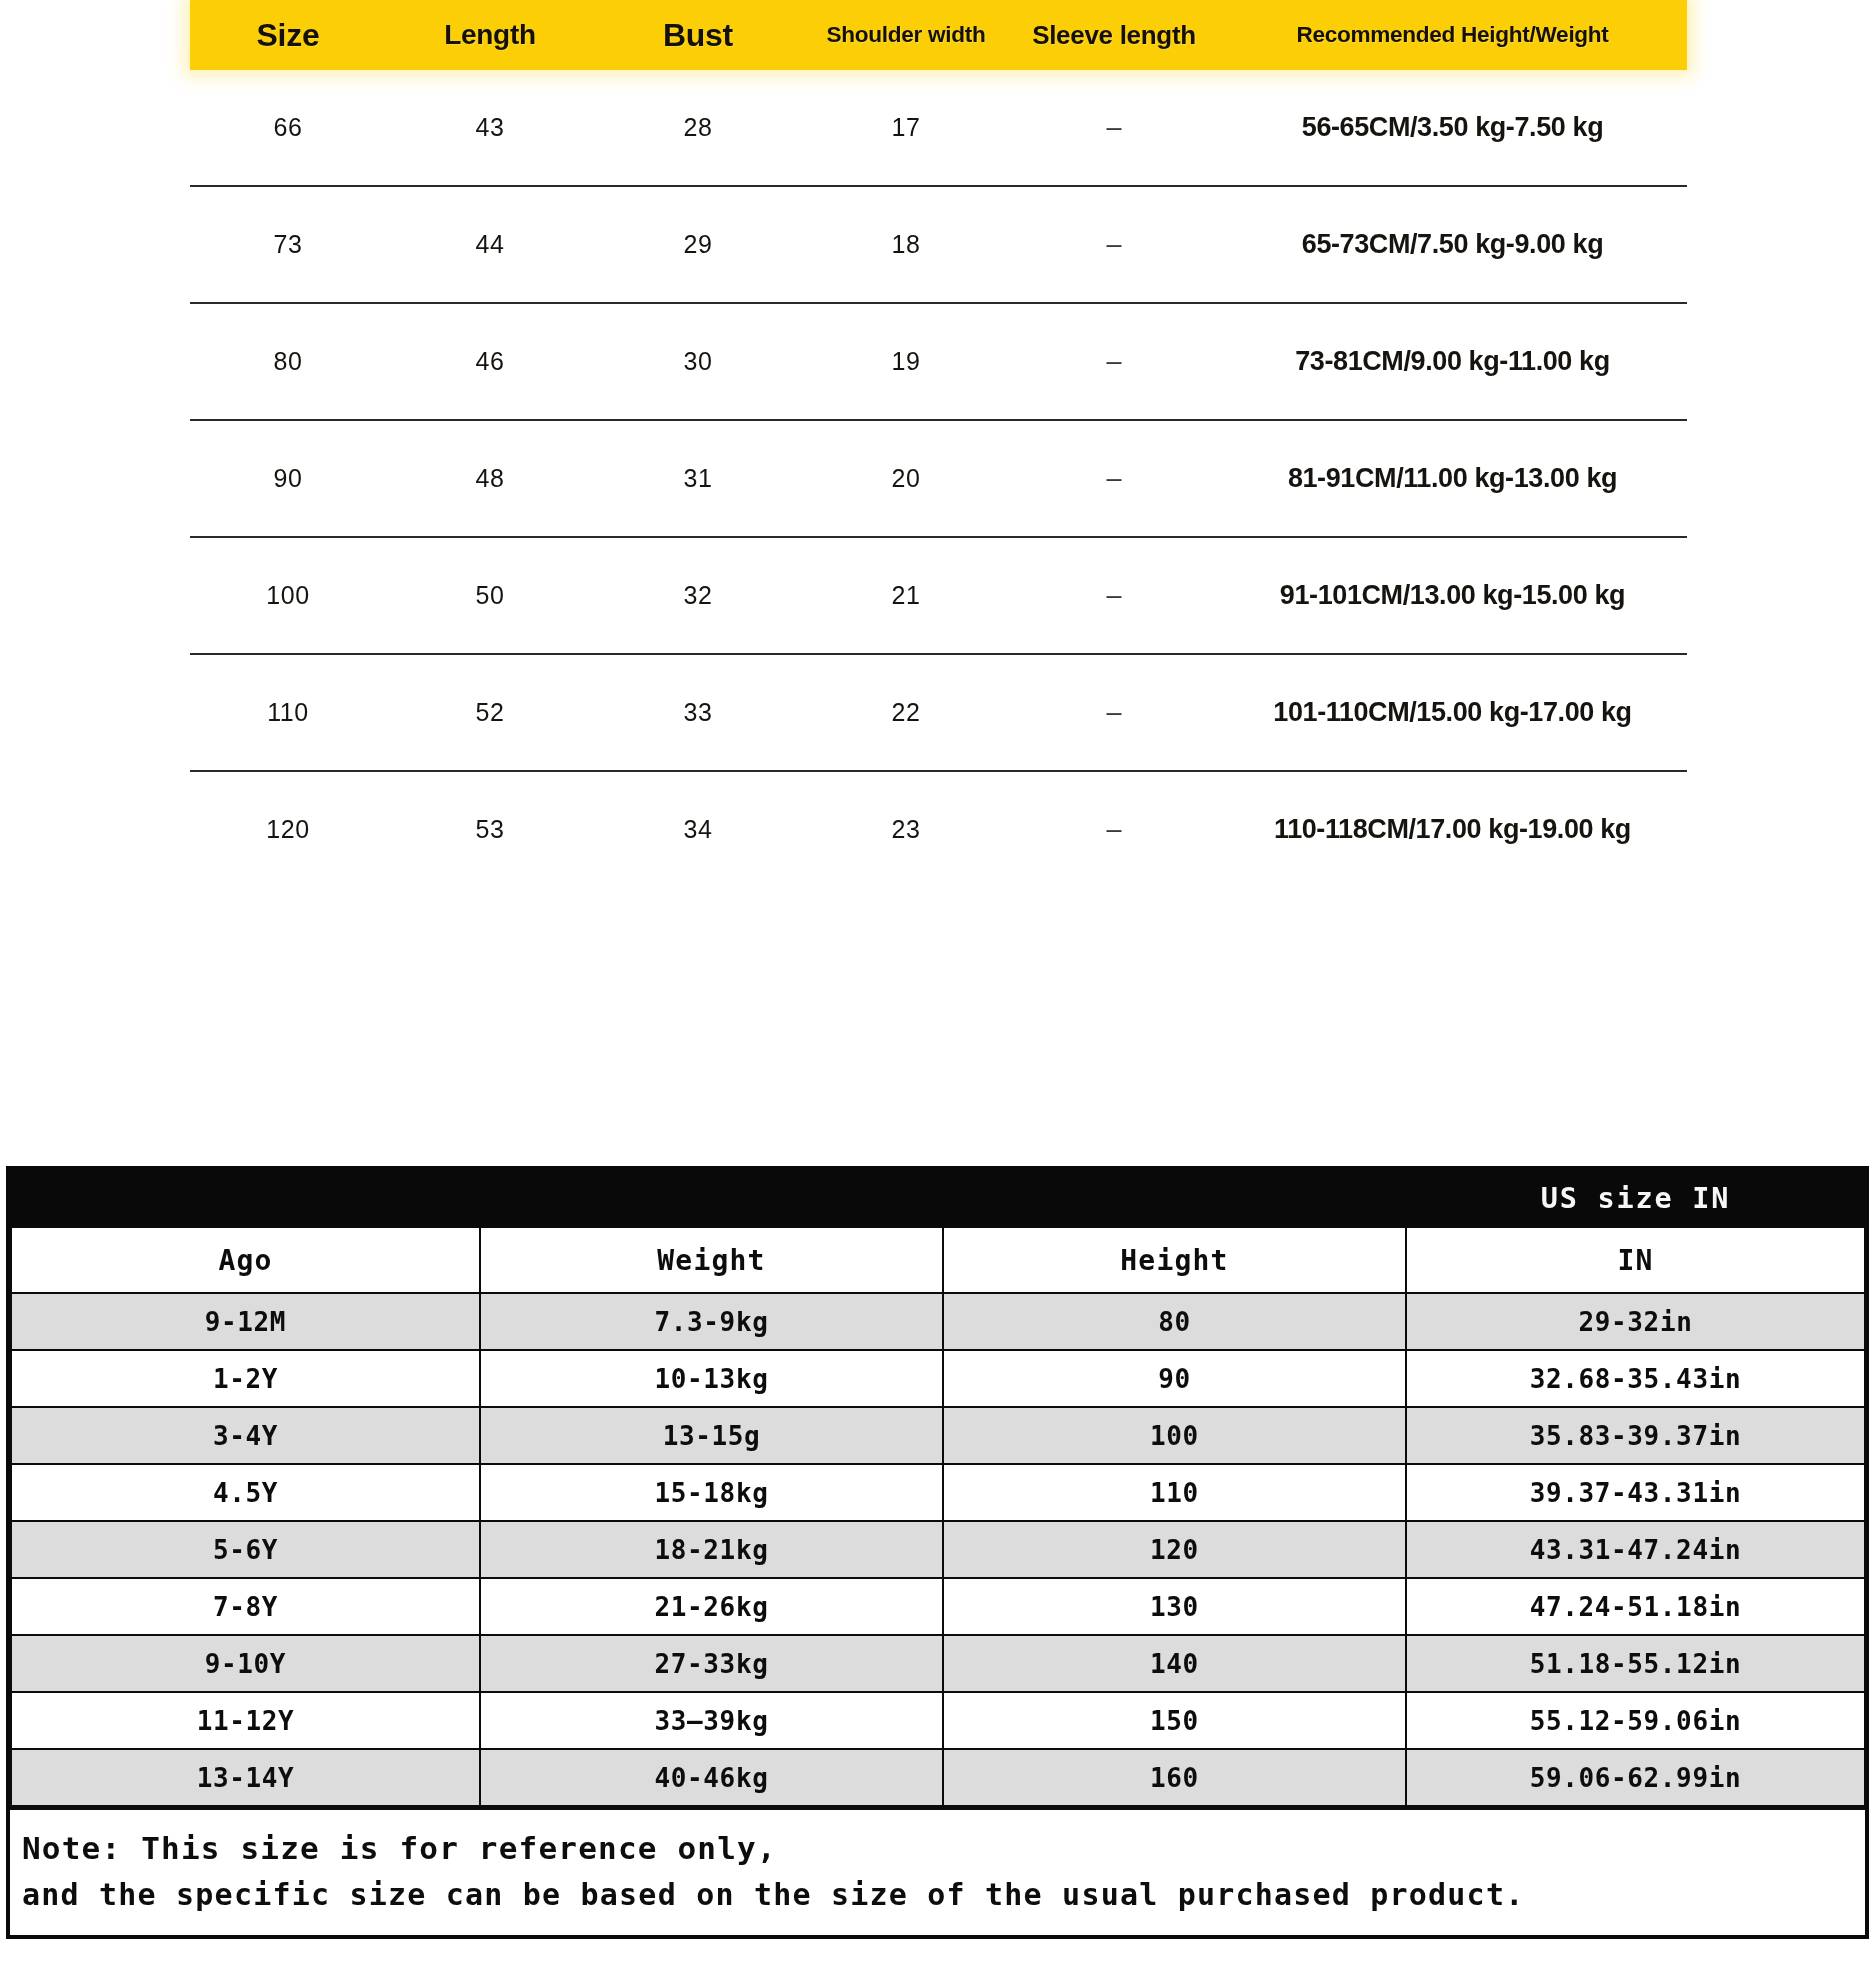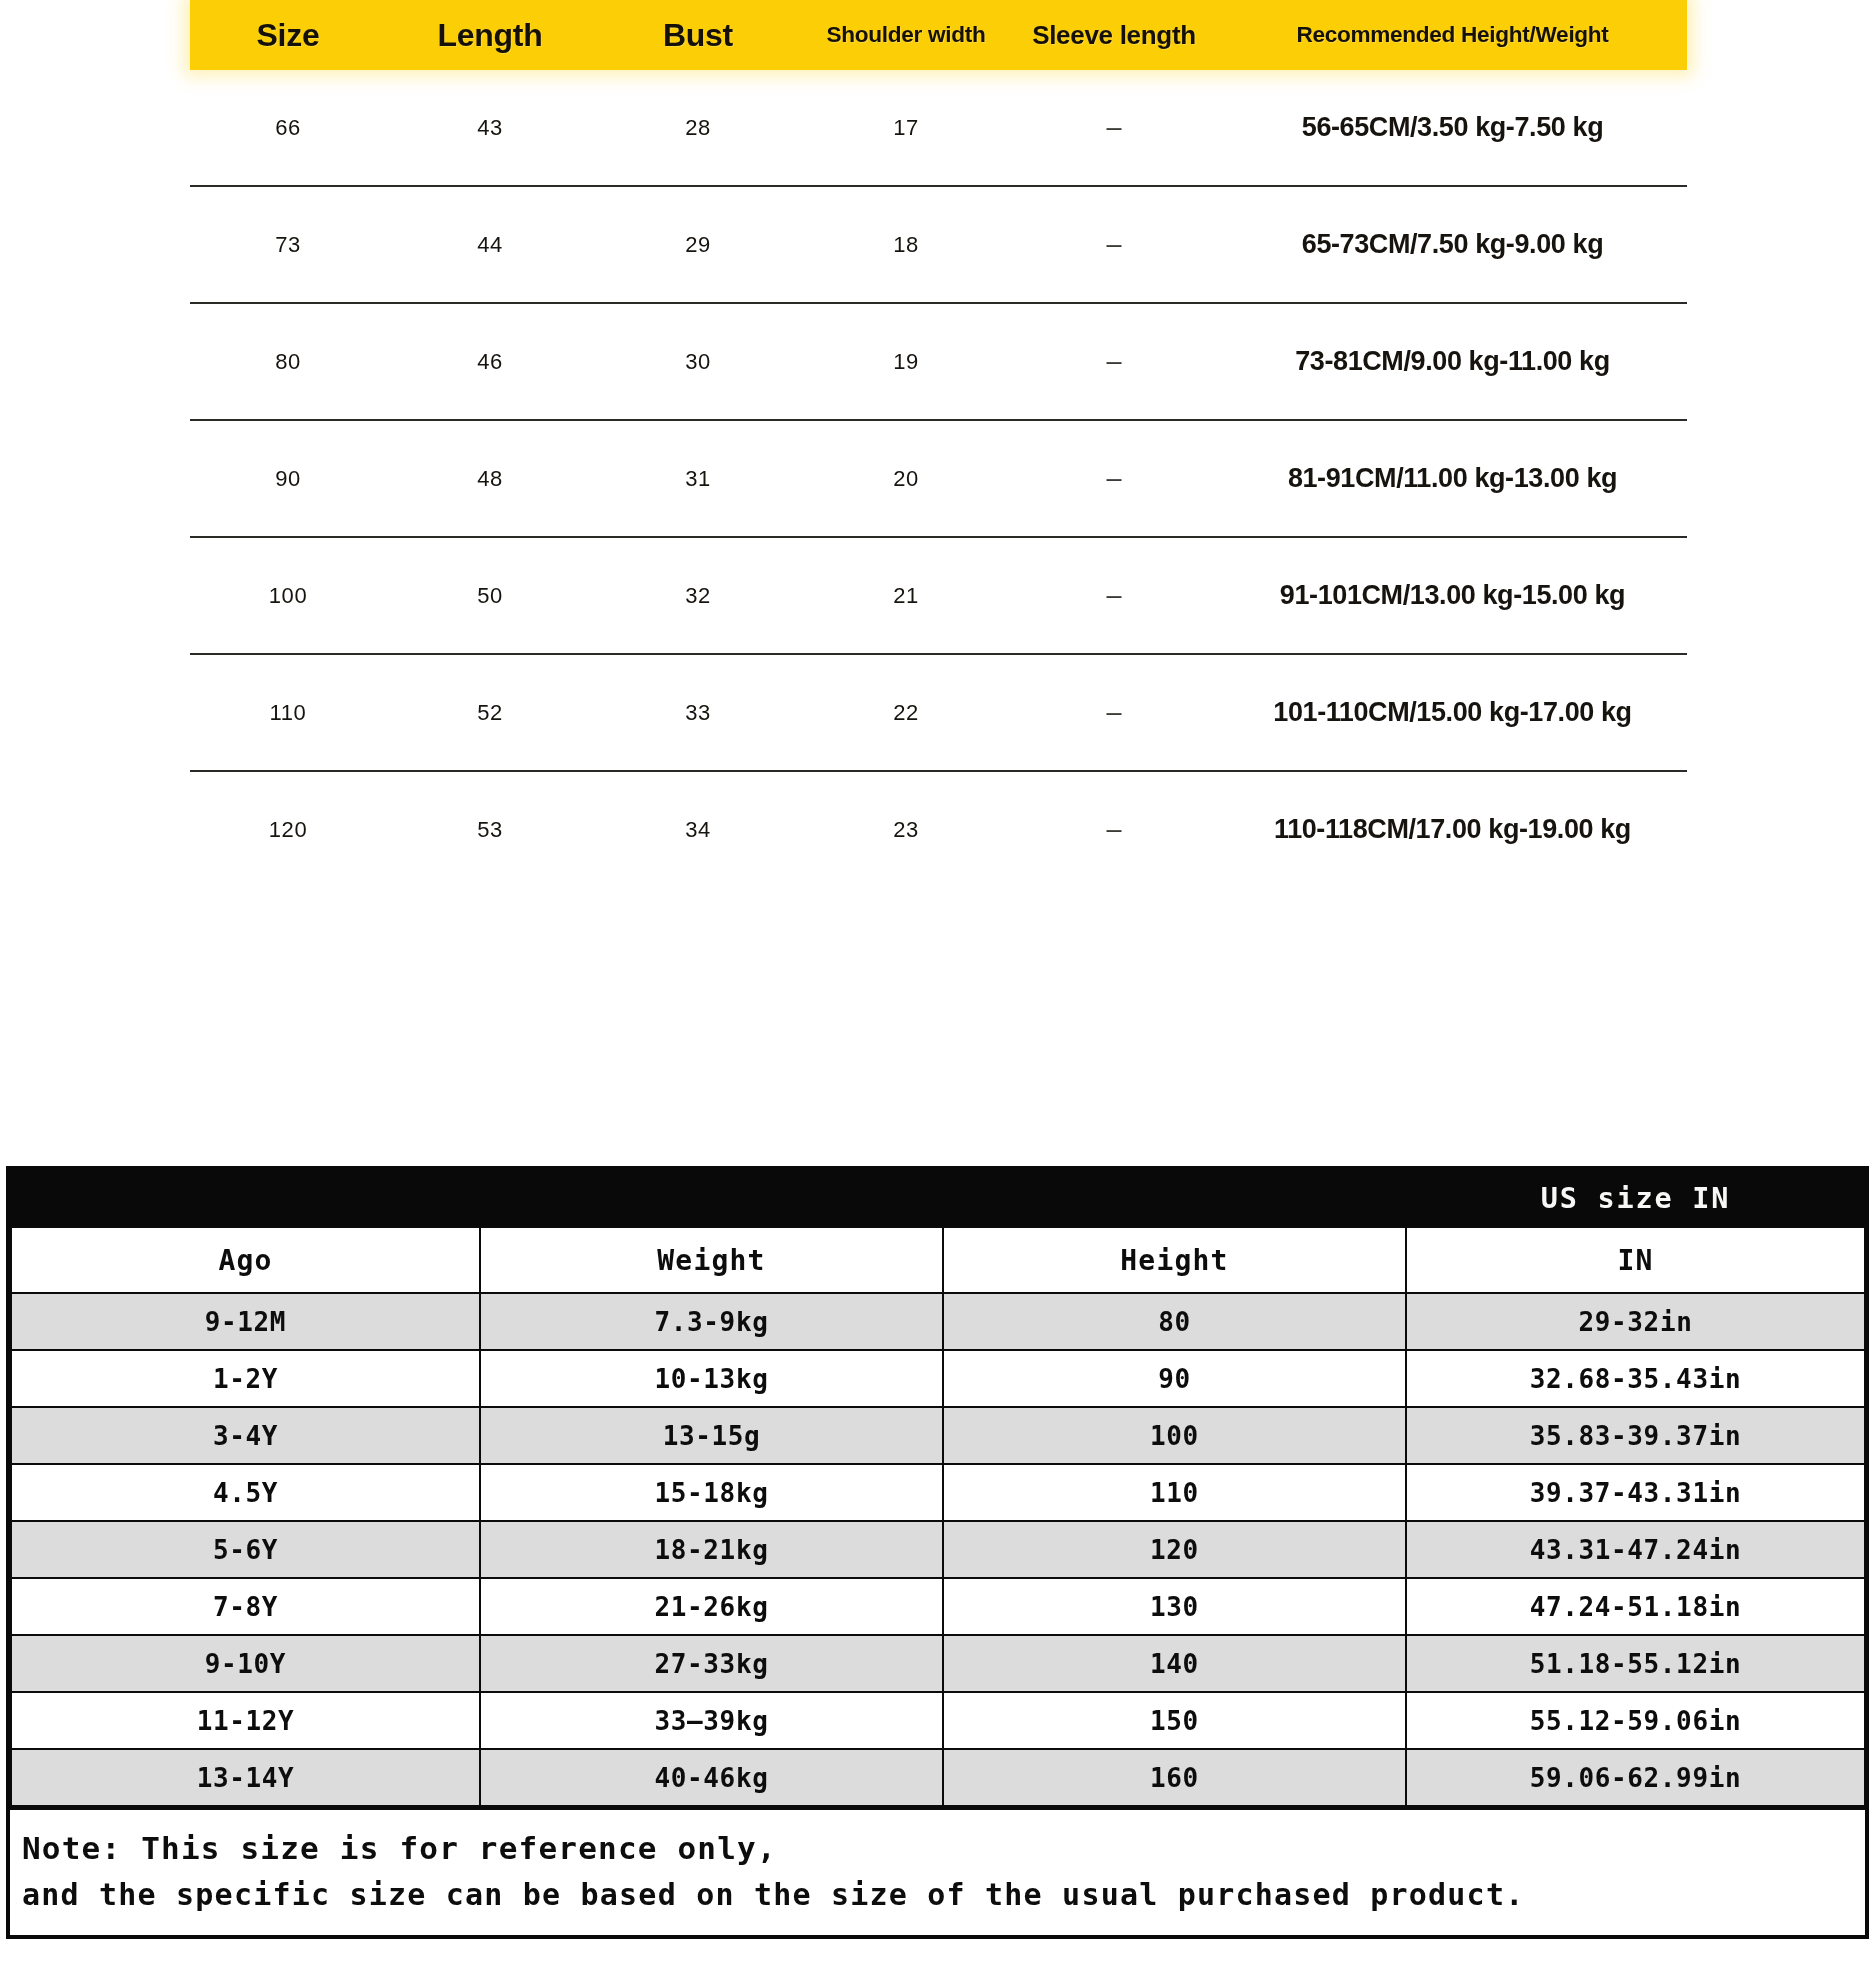--- a/index.html
+++ b/index.html
@@ -50,38 +50,38 @@
     font-weight: bold;
     text-align: center;
     vertical-align: middle;
     height: 70px;
     padding: 0 3.6px;
     font-stretch: condensed;
     letter-spacing: -0.3px;
     text-shadow: 0.9px 0.9px 0 rgba(255,255,255,0.22);
   }
   table.top-table thead th.h-size   { font-size: 32px; }
-  table.top-table thead th.h-len    { font-size: 32px; }
+  table.top-table thead th.h-len    { font-size: 28px; }
   table.top-table thead th.h-bust   { font-size: 32px; }
   table.top-table thead th.h-shldr  { font-size: 22.6px; }
   table.top-table thead th.h-sleeve { font-size: 26px; }
   table.top-table thead th.h-rec    { font-size: 22.6px; }
 
   table.top-table thead tr {
     box-shadow: 0 0 16.6px 6px rgba(252,206,5,0.30);
   }
 
   table.top-table tbody td {
     text-align: center;
     vertical-align: middle;
     height: 113px;
     border-bottom: 2.4px solid #2b2a26;
     font-weight: 400;
     color: #17140f;
-    font-size: 22px;
+    font-size: 25px;
     font-stretch: condensed;
   }
   table.top-table tbody tr:last-child td {
     border-bottom: none;
   }
   table.top-table tbody td.v-rec {
     font-size: 27px;
     font-weight: bold;
     letter-spacing: -0.4px;
   }

